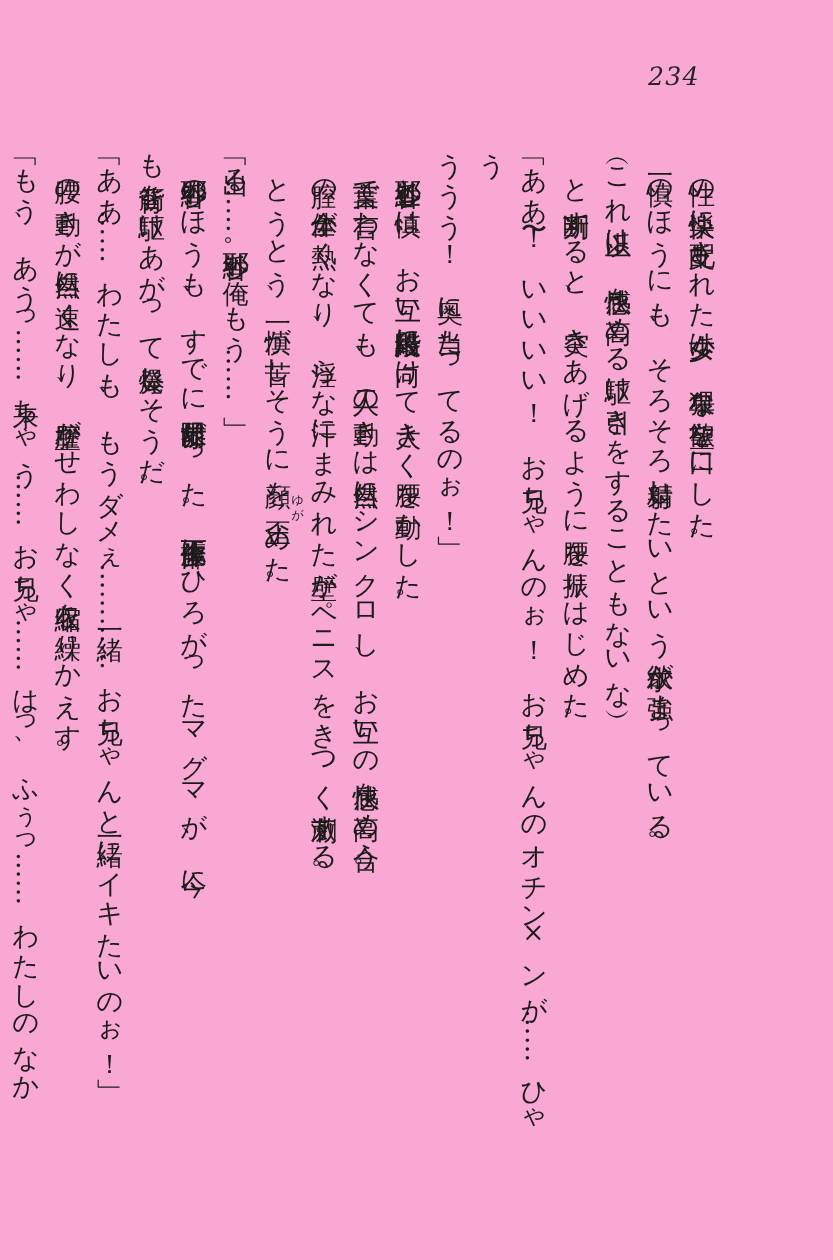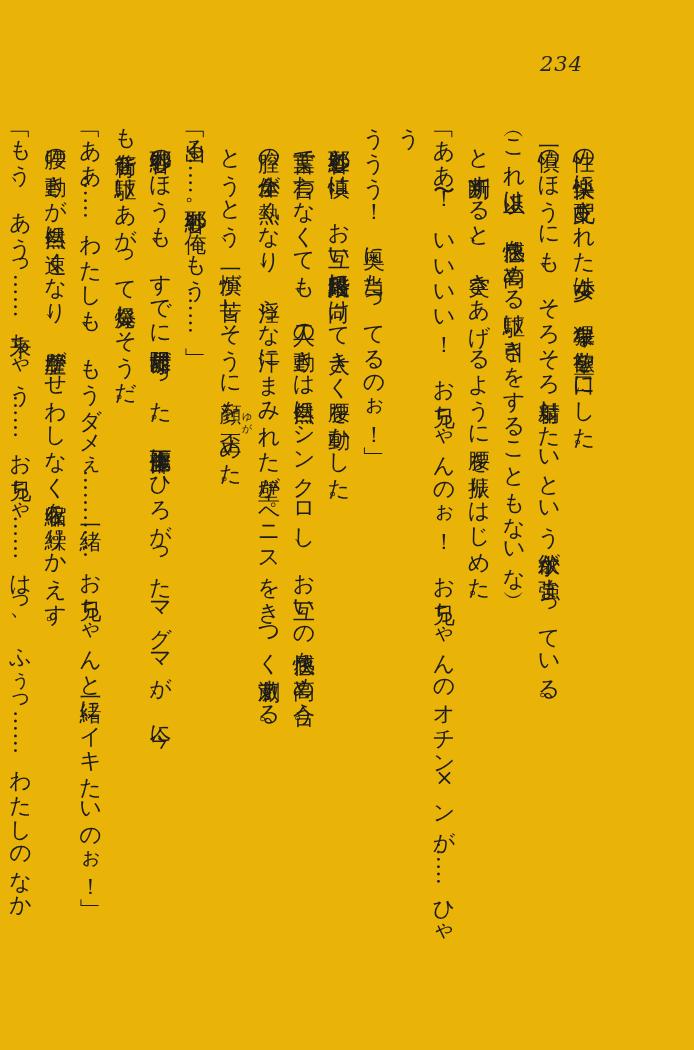--- a/index.html
+++ b/index.html
@@ -4,21 +4,21 @@
 <style>
   html, body {
     margin: 0;
     padding: 0;
     background: #fdfdfb;
   }
   .page {
     position: relative;
     width: 694px;
     height: 1050px;
-    background: #eab308;
+    background: #f9a8d4;
     color: #1b1b1b;
     font-family: "DejaVu Serif", "Liberation Serif", serif;
     overflow: hidden;
   }
   .page-number {
     position: absolute;
     top: 52px;
     left: 540px;
     font-size: 21px;
     font-style: italic;

